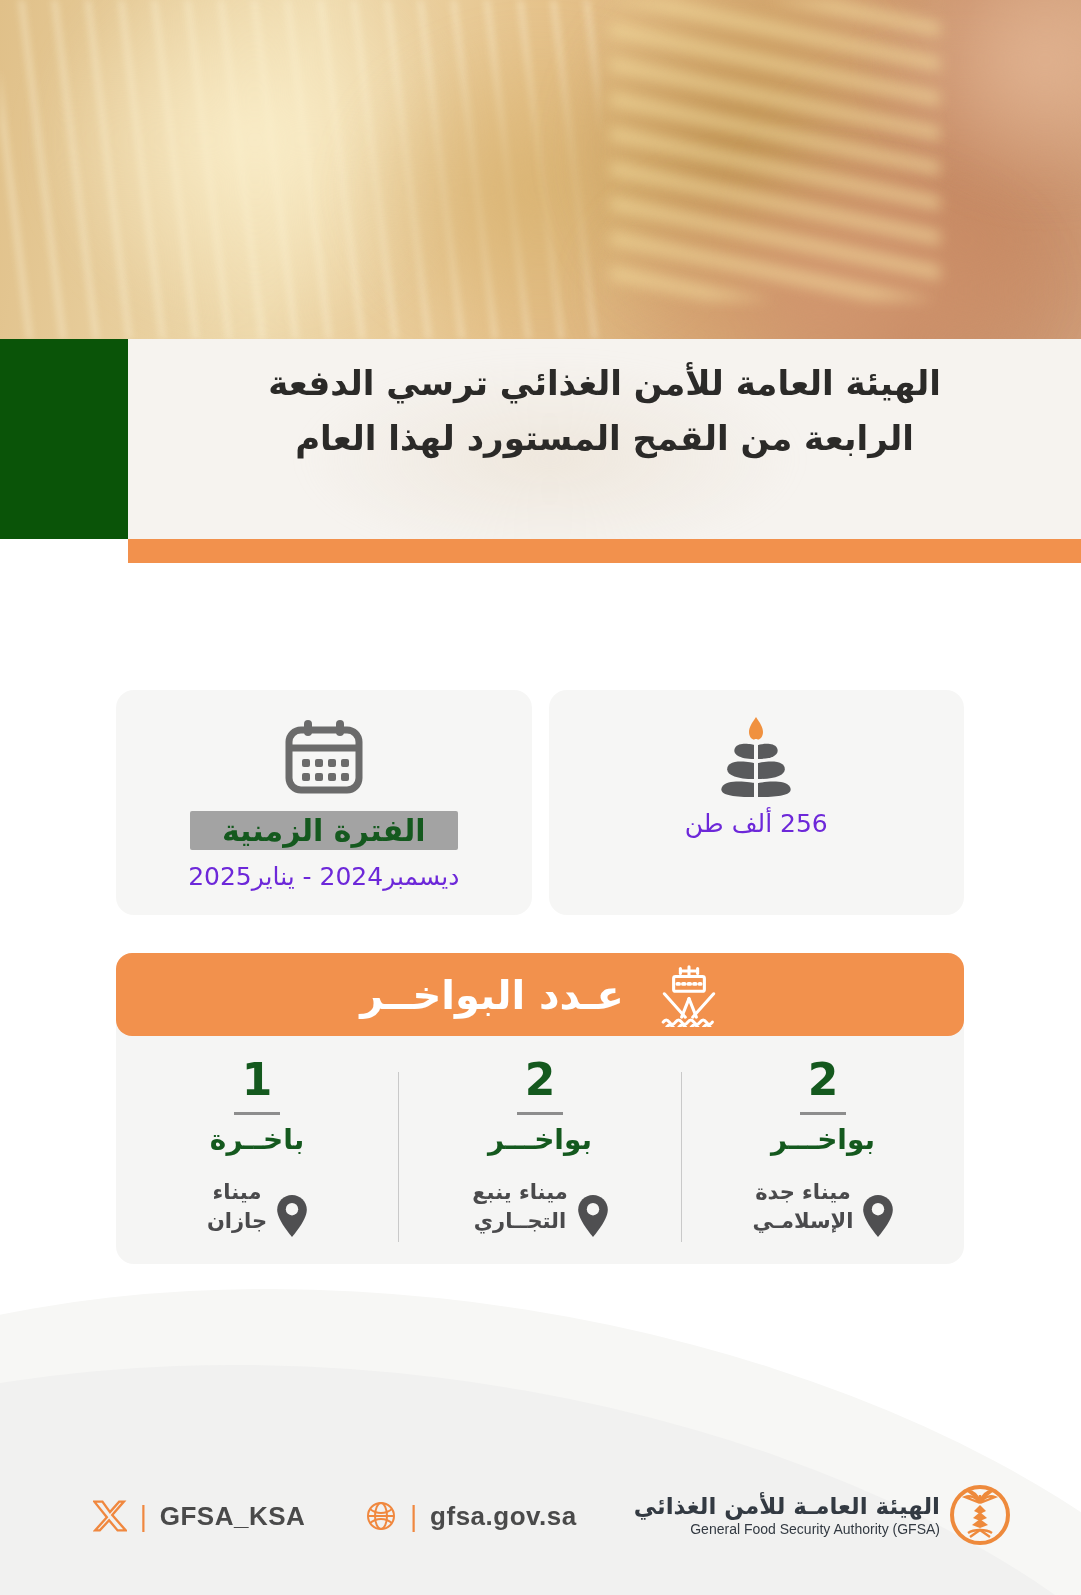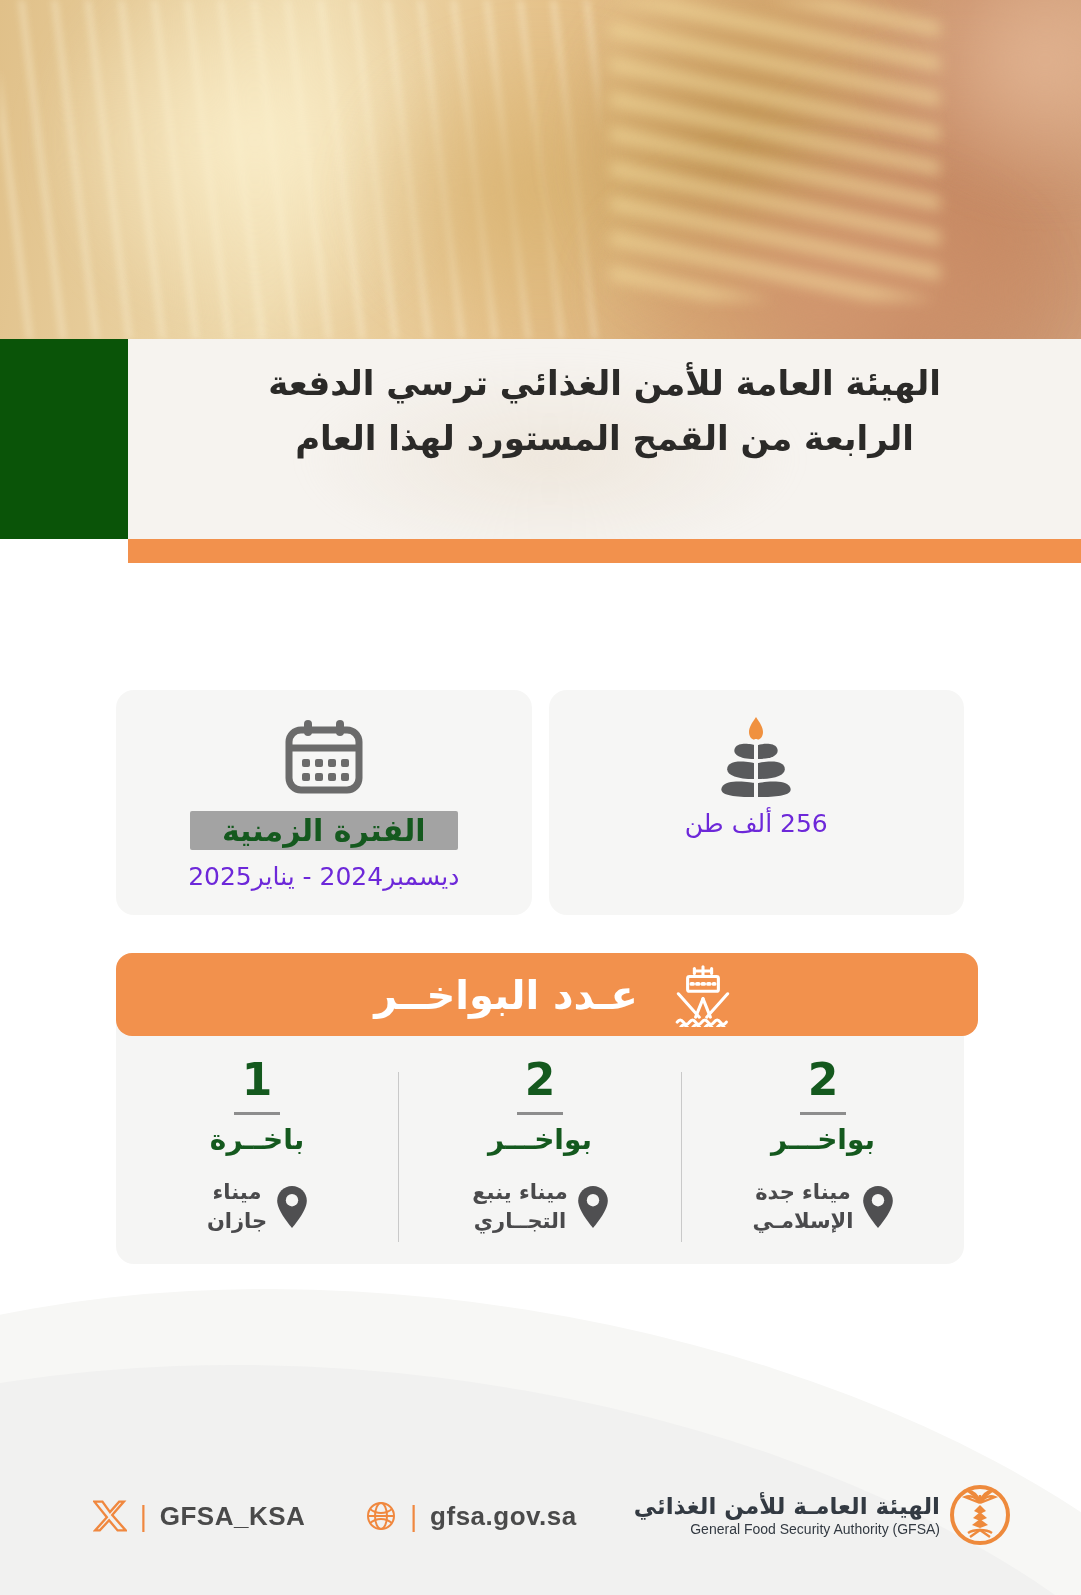--- a/index.html
+++ b/index.html
@@ -35,29 +35,29 @@
   .cards-row{position:absolute;left:116px;top:690px;width:848px;height:225px;display:flex;direction:rtl;gap:17px;}
   .card{flex:1 1 0;background:#f6f6f5;border-radius:18px;display:flex;flex-direction:column;align-items:center;padding-top:25px;box-sizing:border-box;}
   .card .icon-wrap{height:82px;display:flex;align-items:center;justify-content:center;}
   .card-title{margin-top:14px;display:inline-block;background:#a3a3a3;padding:2px 32px;border-radius:2px;}
   .card-title span{font-size:30px;font-weight:800;color:#14591e;}
   .card-value{margin-top:12px;font-size:25px;font-weight:400;color:#6d28d9;direction:rtl;}
 
   
   .ships-card{position:absolute;left:116px;top:990px;width:848px;height:274px;background:#f5f5f4;border-radius:18px;}
   .ships-banner{position:absolute;left:116px;top:953px;width:848px;height:83px;background:#f2914d;border-radius:16px;
-    display:flex;direction:rtl;align-items:center;justify-content:center;gap:34px;padding-left:14px;}
+    display:flex;direction:rtl;align-items:center;justify-content:center;gap:34px;}
   .ships-banner .banner-text{font-size:40px;font-weight:800;color:#ffffff;letter-spacing:1px;}
   .ships-columns{position:absolute;left:116px;top:1058px;width:848px;height:196px;display:flex;direction:rtl;align-items:stretch;}
   .ship-col{flex:1 1 0;display:flex;flex-direction:column;align-items:center;}
   .col-divider{width:1px;background:#c9c9c9;height:170px;align-self:flex-start;margin-top:14px;}
   .ship-count{font-size:44px;font-weight:800;color:#14591e;line-height:1;}
   .count-underline{width:46px;height:3px;background:#8d8d8d;margin:10px 0 8px 0;}
   .ship-unit{font-size:28px;font-weight:800;color:#14591e;}
-  .port-row{margin-top:22px;display:flex;direction:rtl;align-items:center;gap:10px;}
+  .port-row{margin-top:22px;display:flex;direction:rtl;align-items:flex-end;gap:10px;}
   .port-text{text-align:center;direction:rtl;}
   .port-text div{font-size:21px;font-weight:700;color:#4a4a4c;line-height:1.4;}
 
   
   .footer-zone{position:absolute;left:0;top:1264px;width:1081px;height:331px;overflow:hidden;}
   .curve{position:absolute;border-radius:50%;}
   .curve.c1{left:-420px;top:40px;width:1750px;height:900px;background:#f7f7f5;transform:rotate(9deg);}
   .curve.c2{left:-520px;top:110px;width:1800px;height:950px;background:#f1f1f0;transform:rotate(7deg);}
   .footer-social{position:absolute;left:93px;top:1500px;display:flex;align-items:center;gap:60px;}
   .social-item{display:flex;align-items:center;gap:12px;}

